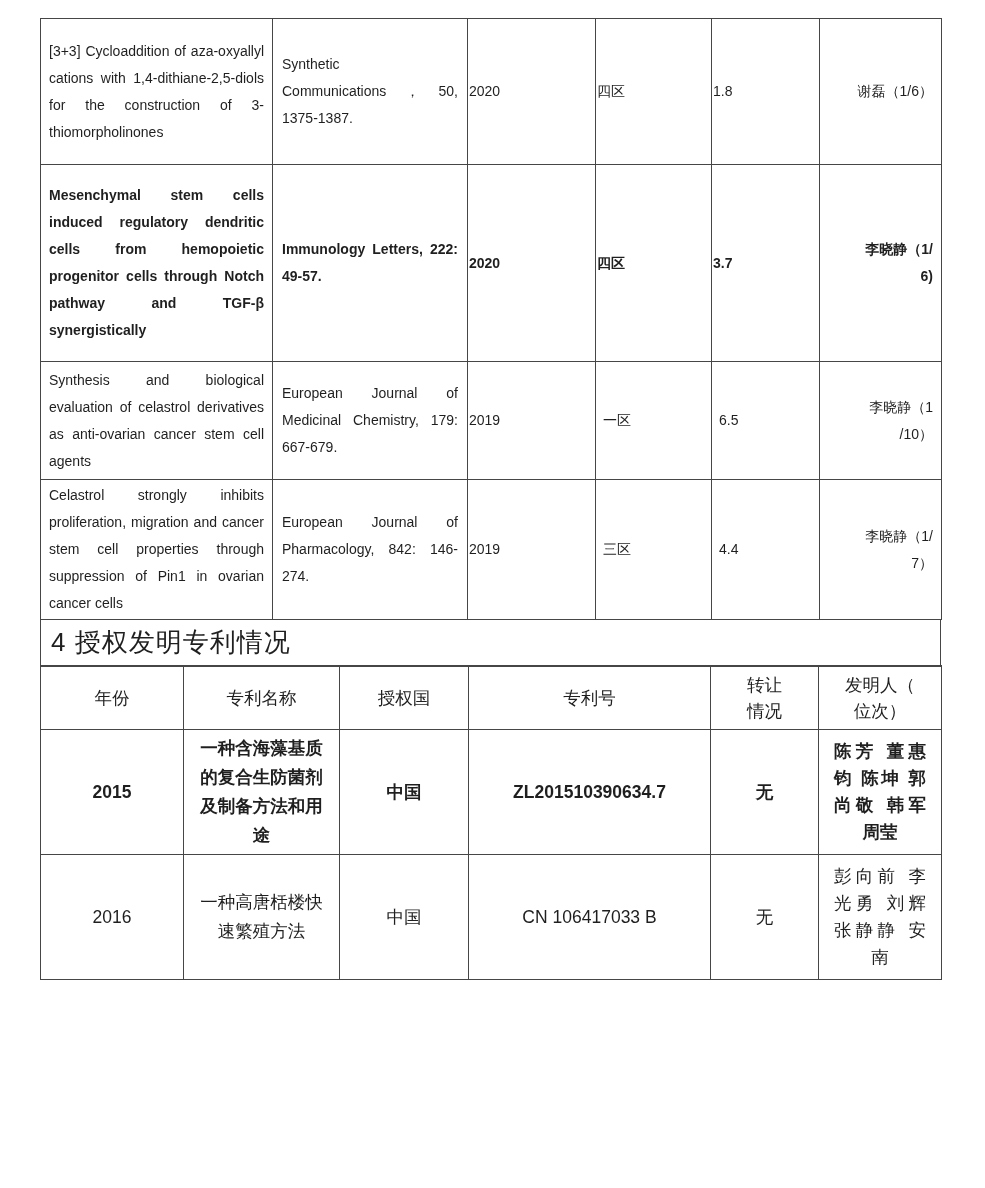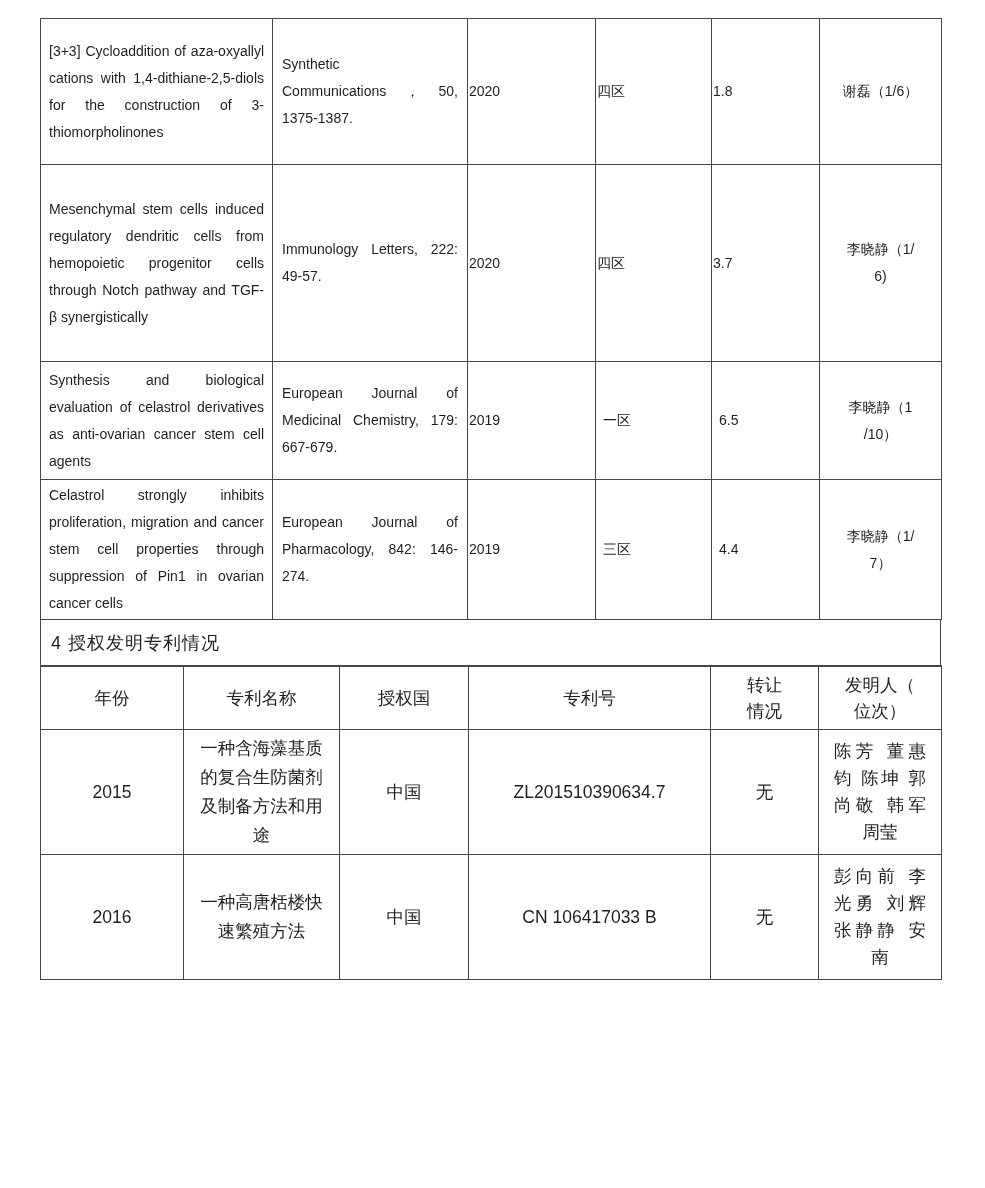--- a/index.html
+++ b/index.html
@@ -10,45 +10,45 @@
     -webkit-font-smoothing:antialiased;
   }
   .page { position:relative; padding:18px 0 0 40px; }
 
   table { border-collapse:collapse; table-layout:fixed; width:901px; }
   td { border:1.5px solid #464646; vertical-align:middle; overflow:hidden; box-sizing:border-box; }
 
   
   .pubs td { font-size:14px; line-height:27px; }
   .pubs .r1 td { height:146px; }
-  .pubs .r2 td { height:197px; }
+  .pubs .r2 td { height:197px;font-weight:bold; }
   .pubs .r3 td { height:117px; }
   .pubs .r4 td { height:170px; }
   .pubs .r5 td { height:136px; }
   .title-cell   { text-align:justify; padding:2px 8px; }
   .journal-cell { text-align:justify; padding:18px 9px; }
   .cell-center  { }
   .cell-left    { text-align:left; padding-left:7px; }
-  .author-cell  { text-align:center; padding:2px 8px; white-space:pre-line; }
+  .author-cell  { text-align:right; padding:2px 8px; white-space:pre-line; }
 
   
   .section-row {
     width:901px; height:48px; box-sizing:border-box;
     border:1.5px solid #464646; margin-top:-1.5px;
     display:flex; align-items:center;
-    font-size:18px; padding-left:10px; letter-spacing:1px;
+    font-size:26px; padding-left:10px; letter-spacing:1px;
   }
 
   
   .patents { margin-top:-1.5px; }
   .patents td { font-size:17.5px; }
   .patents .hdr td {
     height:64px; text-align:center; line-height:26px; white-space:pre-line;
   }
-  .patents .p1 td { height:119px; }
+  .patents .p1 td { height:119px;font-weight:bold; }
   .patents .p2 td { height:102px; }
   .patent-name-cell { text-align:center; line-height:29px; padding:0 12px; }
   .patent-center    { text-align:center; }
   .inventors-cell {
     line-height:27px; padding:8px 15px;
     text-align:justify; text-align-last:center;margin-top:36px;
   }
 </style>
 </head>
 <body>

